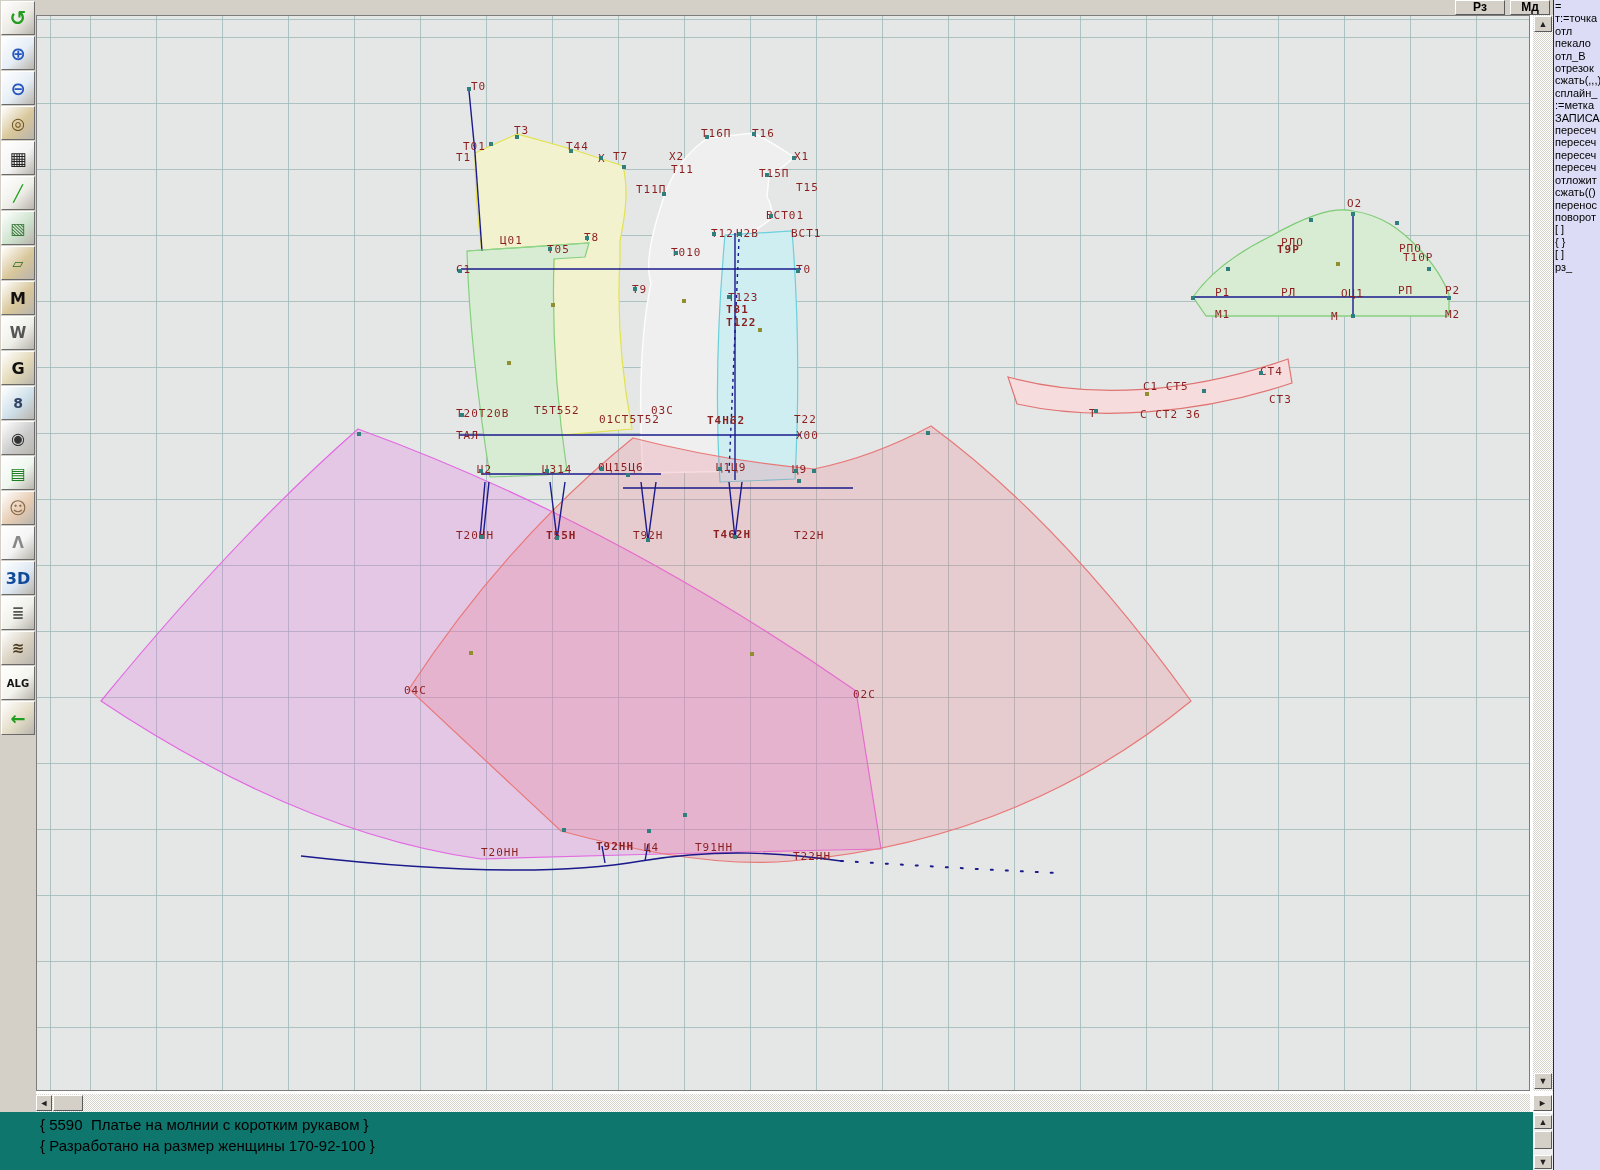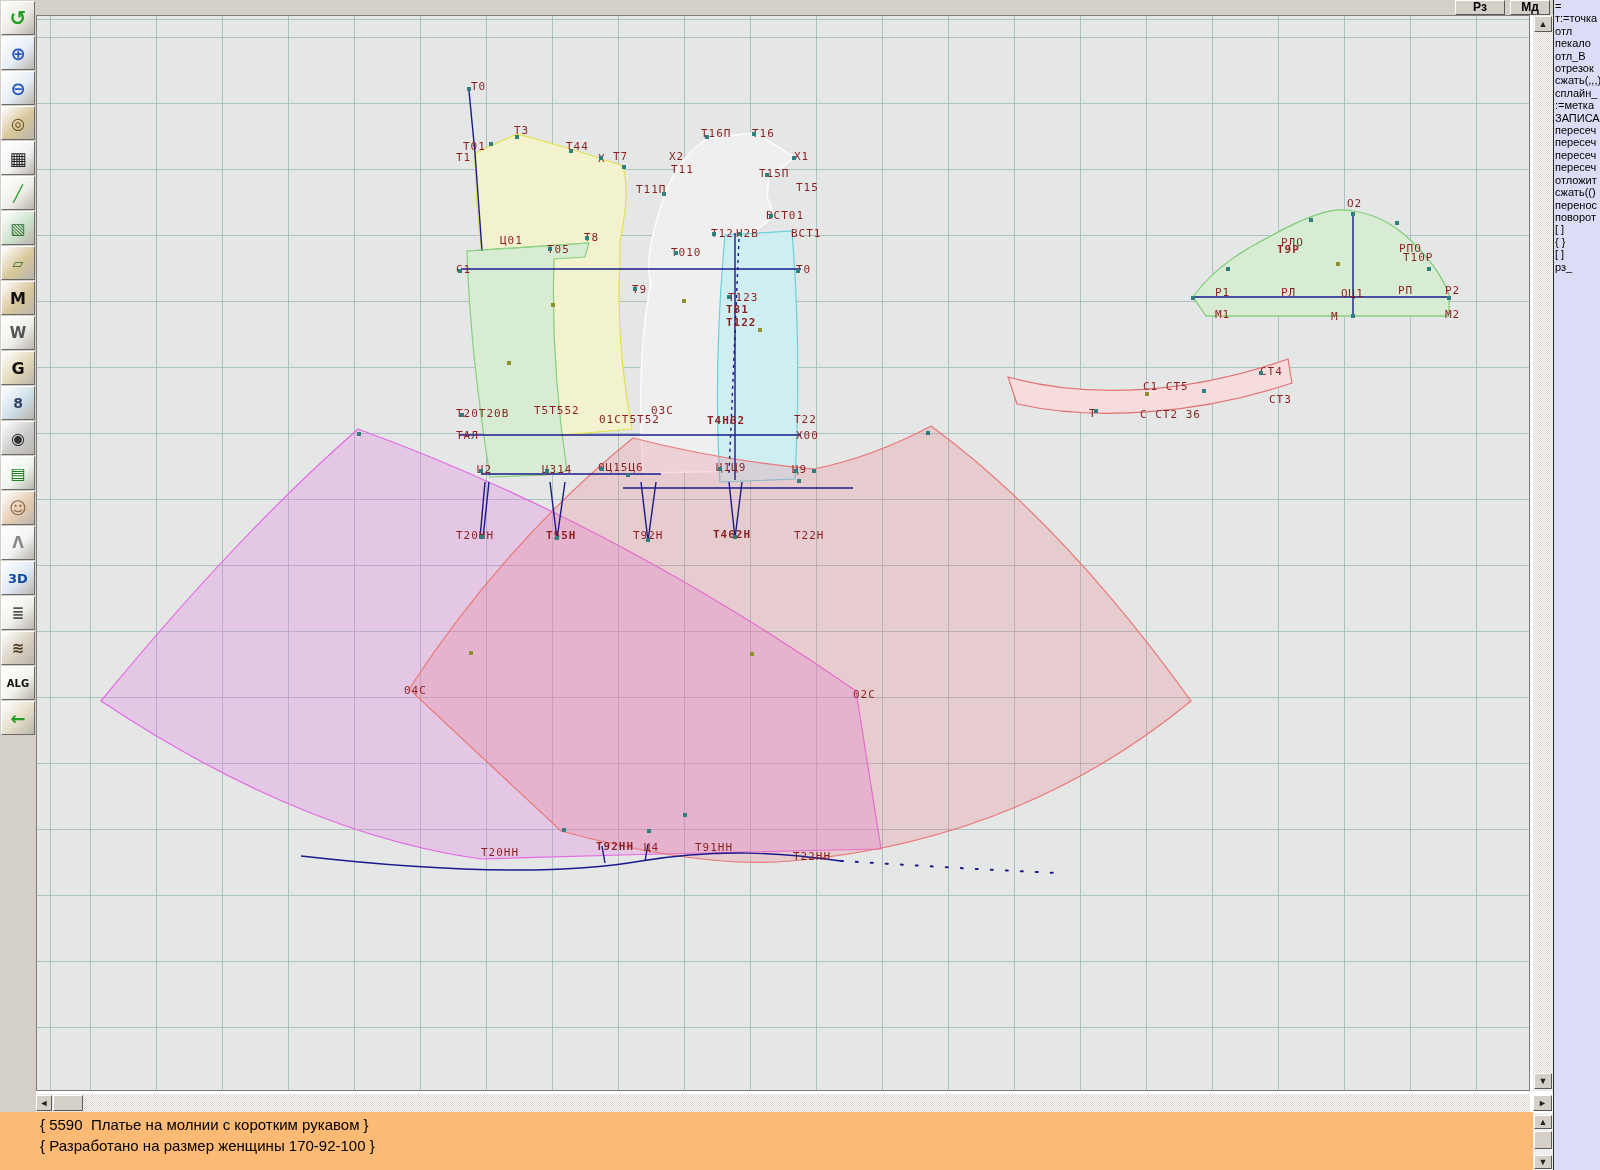--- a/index.html
+++ b/index.html
@@ -38,21 +38,21 @@
            background:repeating-conic-gradient(#fff 0 25%,#d8d4cc 0 50%) 0 0/2px 2px;}
   #tscroll{position:absolute;left:1533px;top:1113px;width:20px;height:57px;background:#efefef;}
   .thumb{position:absolute;background:#d4d0c8;border:1px solid;
          border-color:#ffffff #5a5a5a #5a5a5a #ffffff;box-sizing:border-box;cursor:pointer;}
   
   #rpanel{position:absolute;left:1553px;top:0;width:47px;height:1170px;background:#dcdcf6;
           border-left:1px solid #2a2a2a;box-sizing:border-box;overflow:hidden;}
   .pline{font-size:11px;line-height:12.4px;color:#000;white-space:pre;padding-left:1px;
          font-family:"Liberation Sans",sans-serif;}
   
-  #statusarea{position:absolute;left:0;top:1112px;width:1533px;height:58px;background:#fdba74;}
+  #statusarea{position:absolute;left:0;top:1112px;width:1533px;height:58px;background:#0f766e;}
   .sline{position:absolute;left:40px;font-size:15px;color:#000;white-space:pre;
          font-family:"Liberation Sans",sans-serif;}
 </style>
 </head>
 <body>
 
 <div id="app">
 
   <div id="toolbar">
       <div class="tbtn" style="background: linear-gradient(135deg, rgb(255, 255, 255) 0%, rgb(236, 234, 228) 55%, rgb(185, 181, 173) 100%);">
@@ -97,21 +97,21 @@
       <div class="tbtn" style="background: linear-gradient(135deg, rgb(255, 255, 255) 0%, rgb(238, 246, 238) 55%, rgb(185, 181, 173) 100%);">
         <span style="color: rgb(31, 126, 31); font-size: 16px;">▤</span>
       </div>
       <div class="tbtn" style="background: linear-gradient(135deg, rgb(255, 255, 255) 0%, rgb(231, 205, 180) 55%, rgb(185, 181, 173) 100%);">
         <span style="color: rgb(138, 106, 74); font-size: 17px;">☺</span>
       </div>
       <div class="tbtn" style="background: linear-gradient(135deg, rgb(255, 255, 255) 0%, rgb(244, 244, 244) 55%, rgb(185, 181, 173) 100%);">
         <span style="color: rgb(136, 136, 136); font-size: 15px;">Λ</span>
       </div>
       <div class="tbtn" style="background: linear-gradient(135deg, rgb(255, 255, 255) 0%, rgb(223, 233, 244) 55%, rgb(185, 181, 173) 100%);">
-        <span style="color: rgb(16, 74, 154); font-size: 13px;">3D</span>
+        <span style="color: rgb(16, 74, 154); font-size: 16px;">3D</span>
       </div>
       <div class="tbtn" style="background: linear-gradient(135deg, rgb(255, 255, 255) 0%, rgb(240, 240, 234) 55%, rgb(185, 181, 173) 100%);">
         <span style="color: rgb(85, 85, 85); font-size: 15px;">≣</span>
       </div>
       <div class="tbtn" style="background: linear-gradient(135deg, rgb(255, 255, 255) 0%, rgb(216, 208, 192) 55%, rgb(185, 181, 173) 100%);">
         <span style="color: rgb(74, 58, 32); font-size: 15px;">≋</span>
       </div>
       <div class="tbtn" style="background: linear-gradient(135deg, rgb(255, 255, 255) 0%, rgb(244, 244, 238) 55%, rgb(185, 181, 173) 100%);">
         <span style="color: rgb(17, 17, 17); font-size: 10px;">ALG</span>
       </div>

